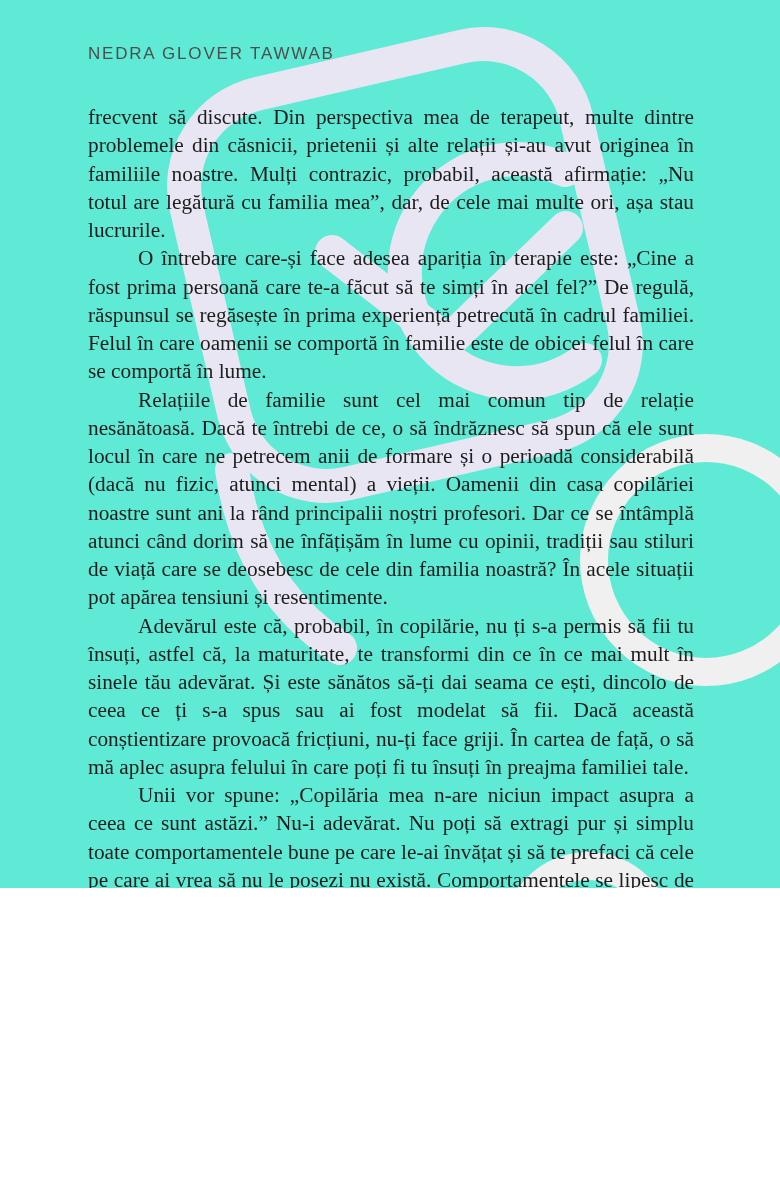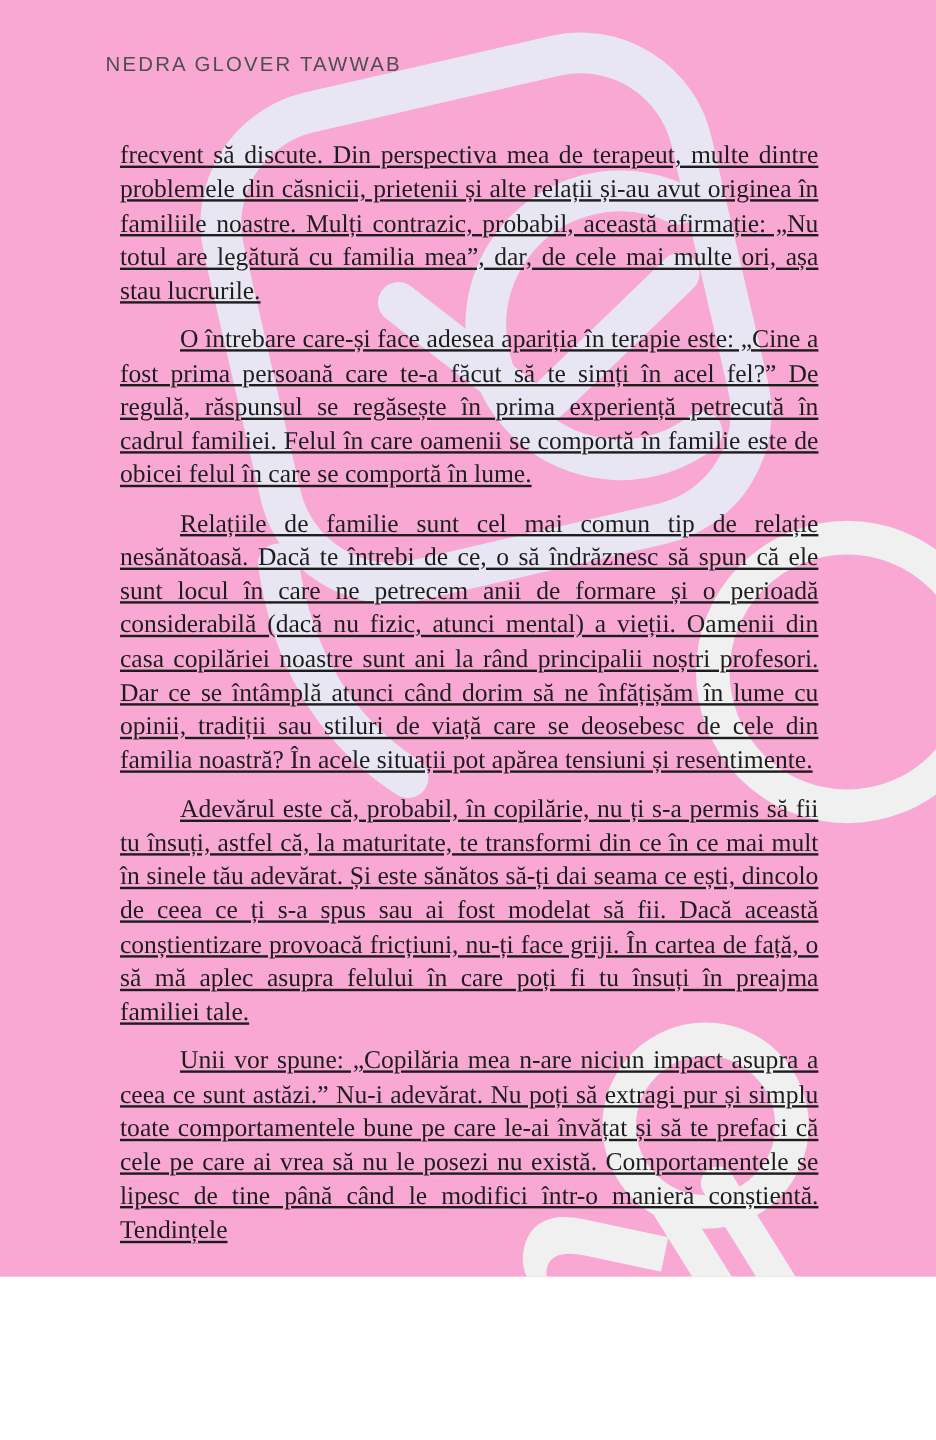--- a/index.html
+++ b/index.html
@@ -3,22 +3,22 @@
 <meta charset="utf-8">
 <style>
   html, body {
     margin: 0;
     padding: 0;
     background: #ffffff;
   }
   .page {
     position: relative;
     width: 780px;
-    height: 1064px;
-    background: #f9a8d4;
+    height: 888px;
+    background: #5eead4;
     overflow: hidden;
     font-family: "Liberation Serif", serif;
   }
   .watermark {
     position: absolute;
     left: 0;
     top: 0;
     width: 780px;
     height: 1200px;
     pointer-events: none;
@@ -38,24 +38,23 @@
     position: absolute;
     left: 88px;
     top: 103px;
     width: 606px;
     font-size: 21.3px;
     line-height: 28.25px;
     color: #1d1d1d;
     text-align: justify;
   }
   .body-text p {
-    margin: 12px;
+    margin: 0;
     padding: 0;
     text-indent: 50px;
-    text-decoration: underline;
   }
   .body-text p.no-indent {
     text-indent: 0;
   }
   .page-number {
     position: absolute;
     left: 88px;
     top: 1119px;
     font-family: "Liberation Serif", serif;
     font-size: 17px;

